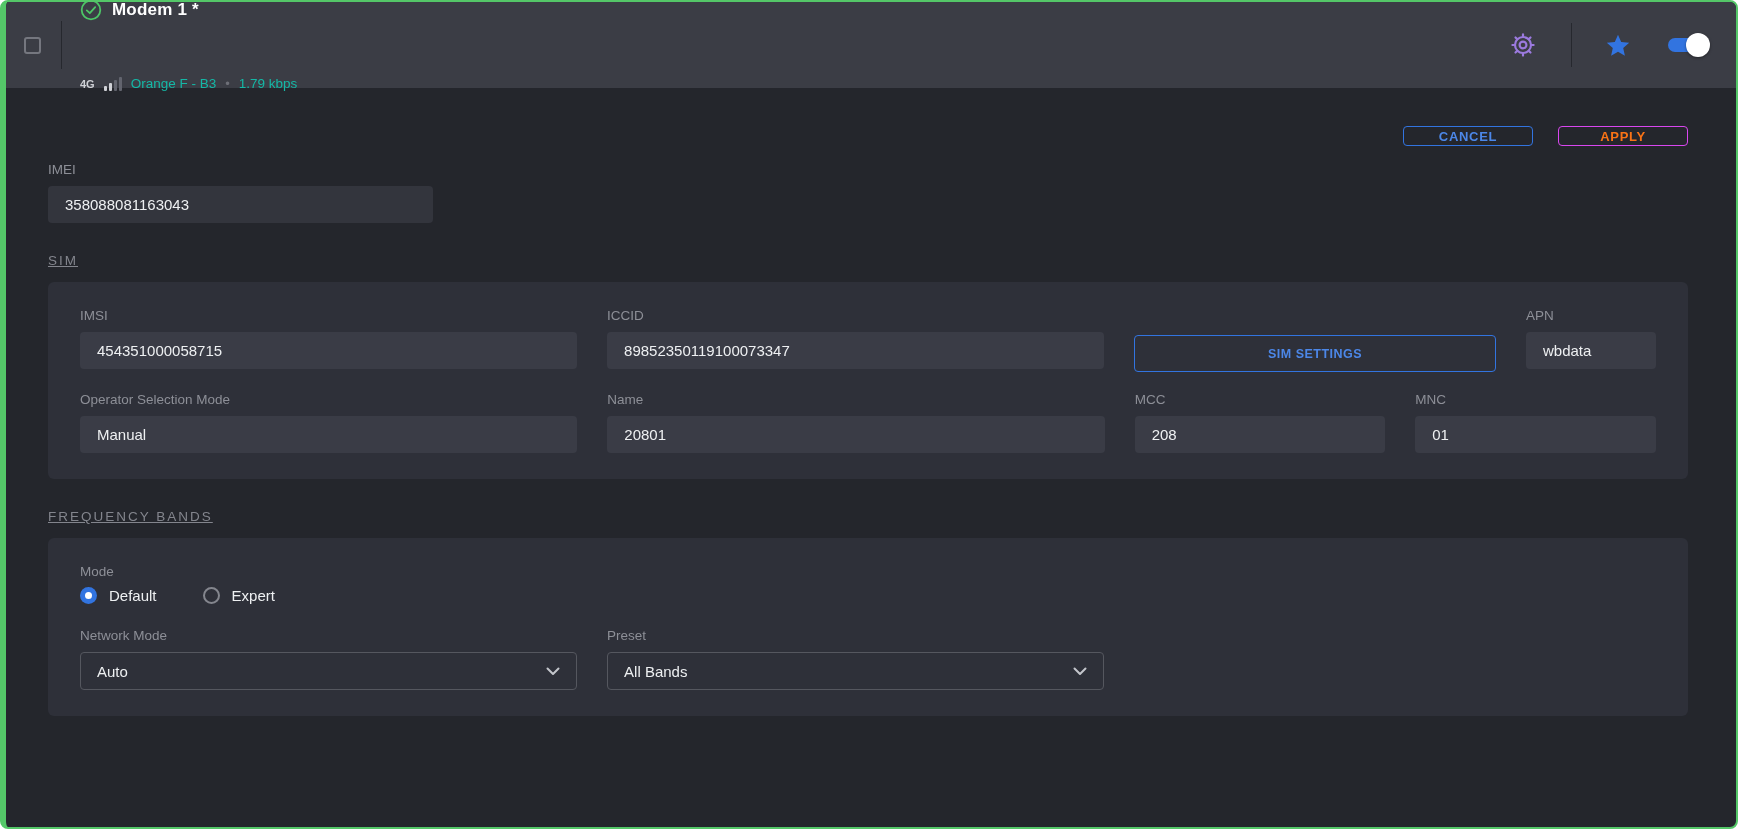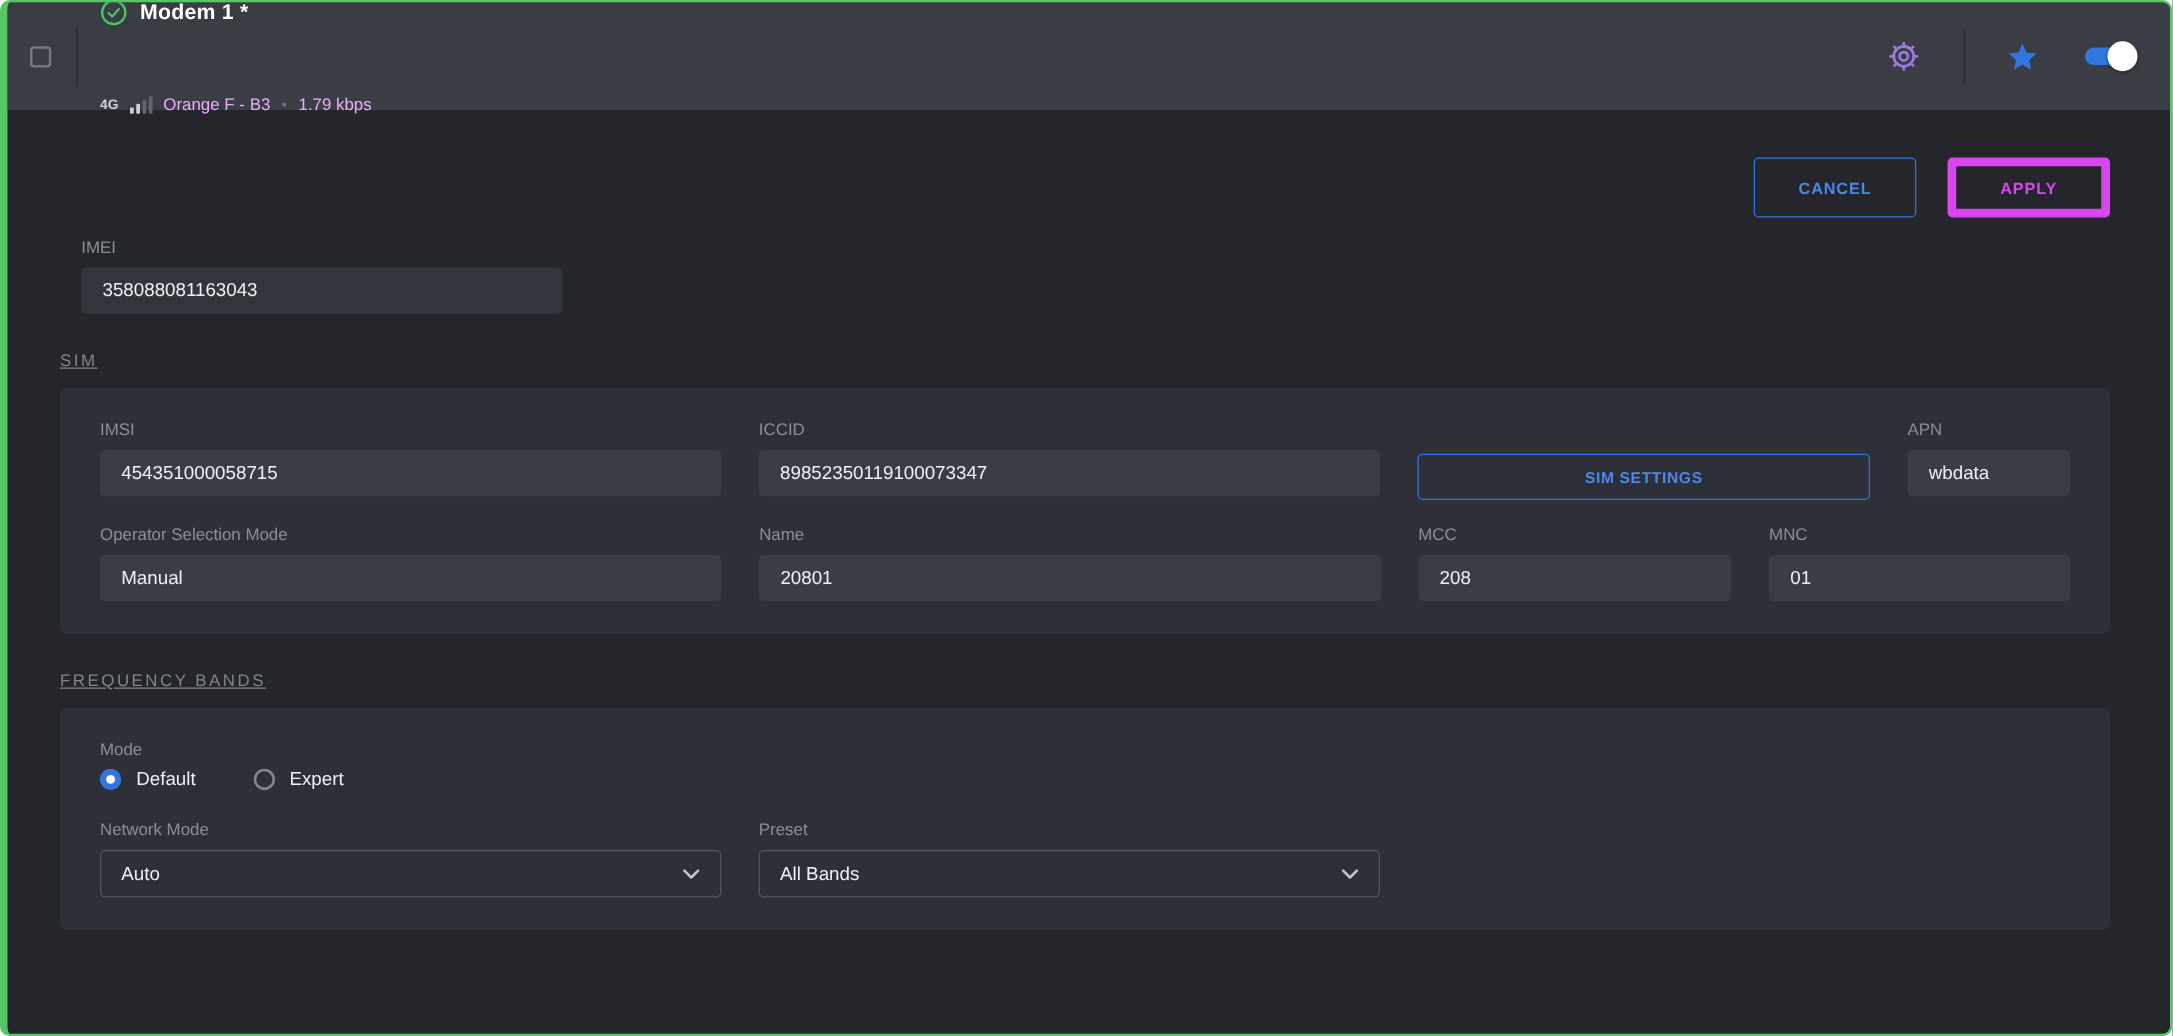--- a/index.html
+++ b/index.html
@@ -29,21 +29,21 @@
   .checkbox {
     width: 17px; height: 17px; border: 2px solid #75777f; border-radius: 3px;
     margin: 0 20px 0 18px; cursor: pointer; background: transparent;
   }
   .v-div { width: 1px; height: 48px; background: #26282e; }
   .hdr-main { margin-left: 18px; display: flex; flex-direction: column; gap: 7px; }
   .hdr-row1 { display: flex; align-items: center; gap: 10px; }
   .title { font-size: 17px; font-weight: 700; color: #ffffff; letter-spacing: .2px; }
   .hdr-row2 { display: flex; align-items: center; gap: 9px; margin-top: 48px; }
   .net-type { font-size: 11px; font-weight: 700; color: #cfd1d6; }
-  .sub { font-size: 13.5px; color: #f0abfc; }
+  .sub { font-size: 13.5px; color: #14b8a6; }
   .dot-sep { font-size: 13px; color: #6d6f77; }
   .sig { display: flex; align-items: flex-end; gap: 2px; height: 14px; }
   .sig span { width: 3px; border-radius: 1px; }
   .sig .b1 { height: 5px; background: #cfd1d6; }
   .sig .b2 { height: 8px; background: #cfd1d6; }
   .sig .b3 { height: 11px; background: #62646e; }
   .sig .b4 { height: 14px; background: #62646e; }
   .hdr-right { margin-left: auto; display: flex; align-items: center; gap: 34px; }
   .icon-btn { background: none; border: none; cursor: pointer; display: flex; align-items: center; }
   .toggle {
@@ -54,34 +54,34 @@
   .knob {
     position: absolute; top: -5px; left: -2px;
     width: 24px; height: 24px; border-radius: 50%;
     background: #ffffff; box-shadow: 0 1px 3px rgba(0,0,0,.4);
   }
   .toggle.checked .knob { left: auto; right: -4px; }
   
   .content { flex: 1; padding: 38px 48px 0 42px; }
   .actions { display: flex; justify-content: flex-end; gap: 25px; }
   .btn {
-    min-width: 130px; height: 48px; border-radius: 4px; background: transparent;
+    min-width: 130px; height: 20px; border-radius: 4px; background: transparent;
     font-family: "Liberation Sans", sans-serif;
     font-size: 13px; font-weight: 700; letter-spacing: .7px; cursor: pointer;
   }
   .btn-cancel { border: 1px solid var(--accent-blue, #3274e0); color: #4c87e8; }
-  .btn-apply  { border: 7px solid #d946ef; color: #d946ef; }
+  .btn-apply  { border: 1px solid #d946ef; color: #f97316; }
   .field-label { display: block; font-size: 13.5px; color: #8d8f97; margin-bottom: 9px; }
   .tinput {
     display: block; width: 100%; height: 37px; border: none; outline: none;
     border-radius: 4px; background: var(--input-bg, #3a3c46);
     color: #eef0f2; font-size: 15px; padding: 0 17px;
     font-family: "Liberation Sans", sans-serif;
   }
-  .imei-block { margin-top: 16px; margin-left: 17px; }
+  .imei-block { margin-top: 16px; }
   .imei-block .tinput { width: 385px; background: #33353d; }
   .section-title {
     margin-top: 30px; font-size: 13.5px; color: #83858d;
     letter-spacing: 2px; font-weight: 500; text-decoration: underline;
   }
   .panel {
     margin-top: 14px; background: var(--panel-bg, #2e3039);
     border-radius: 6px; padding: 26px 32px;
   }
   .grid-r1 { display: grid; grid-template-columns: 500fr 500fr 364fr 130px; column-gap: 30px; }

